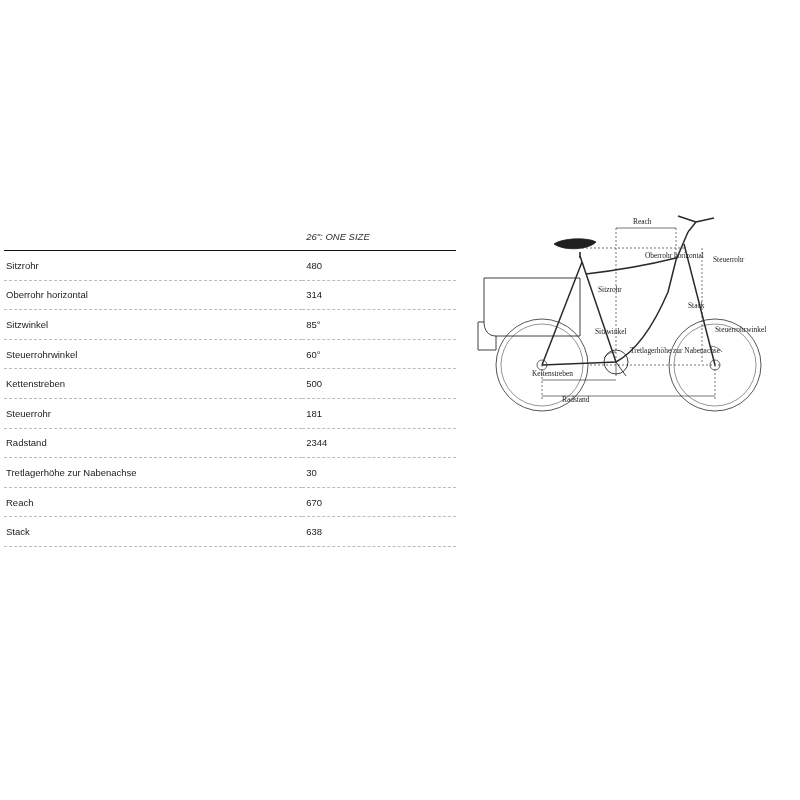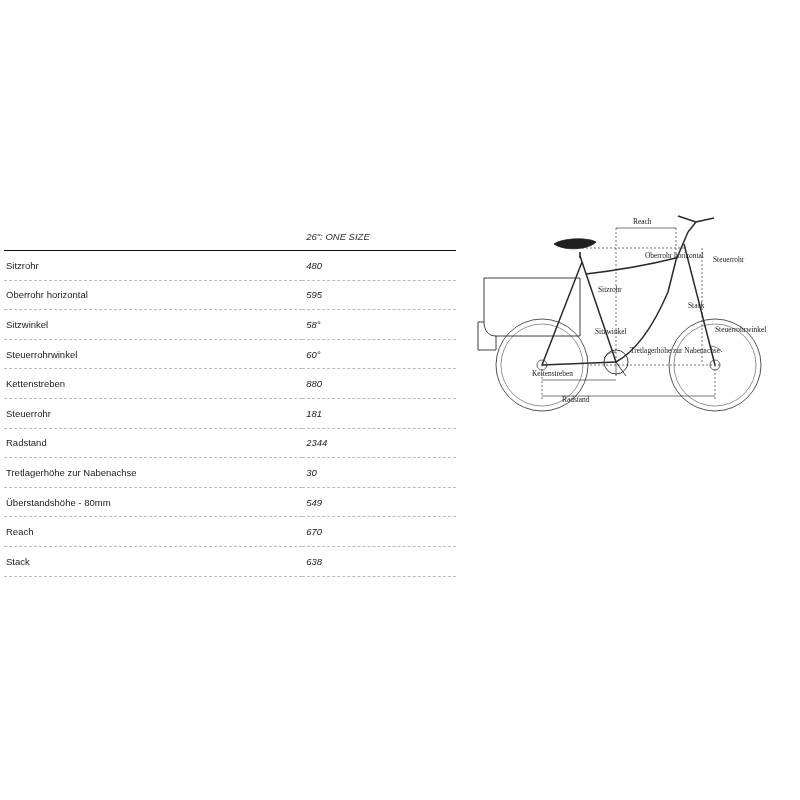--- a/index.html
+++ b/index.html
@@ -55,21 +55,20 @@
     font-size: 9.5px;
     color: #1a1a1a;
   }
   .col-label {
     width: 300px;
     padding-left: 2px !important;
   }
   .col-value {
     width: 152px;
     padding-left: 4px !important;
-    font-style: italic;
   }
 
   
   #diagram {
     position: absolute;
     left: 470px;
     top: 200px;
     width: 326px;
     height: 230px;
   }
@@ -93,49 +92,45 @@
         <td class="col-label"></td>
         <td class="col-value">26": ONE SIZE</td>
       </tr>
 
       <tr class="data-row">
         <td class="col-label">Sitzrohr</td>
         <td class="col-value">480</td>
       </tr>
       <tr class="data-row">
         <td class="col-label">Oberrohr horizontal</td>
-        <td class="col-value">595</td>
+        <td class="col-value">314</td>
       </tr>
       <tr class="data-row">
         <td class="col-label">Sitzwinkel</td>
-        <td class="col-value">58°</td>
+        <td class="col-value">85°</td>
       </tr>
       <tr class="data-row">
         <td class="col-label">Steuerrohrwinkel</td>
         <td class="col-value">60°</td>
       </tr>
       <tr class="data-row">
         <td class="col-label">Kettenstreben</td>
-        <td class="col-value">880</td>
+        <td class="col-value">500</td>
       </tr>
       <tr class="data-row">
         <td class="col-label">Steuerrohr</td>
         <td class="col-value">181</td>
       </tr>
       <tr class="data-row">
         <td class="col-label">Radstand</td>
         <td class="col-value">2344</td>
       </tr>
       <tr class="data-row">
         <td class="col-label">Tretlagerhöhe zur Nabenachse</td>
         <td class="col-value">30</td>
-      </tr>
-      <tr class="data-row">
-        <td class="col-label">Überstandshöhe - 80mm</td>
-        <td class="col-value">549</td>
       </tr>
       <tr class="data-row">
         <td class="col-label">Reach</td>
         <td class="col-value">670</td>
       </tr>
       <tr class="data-row">
         <td class="col-label">Stack</td>
         <td class="col-value">638</td>
       </tr>
     </tbody>

